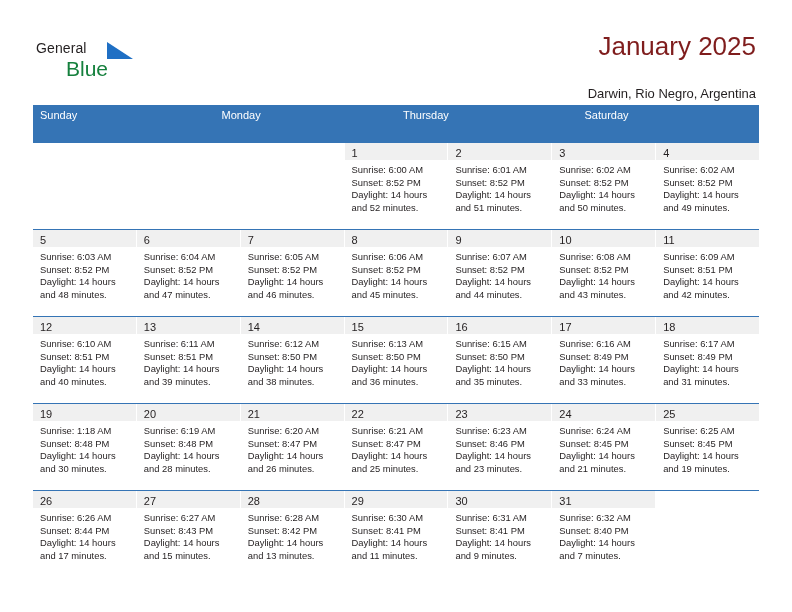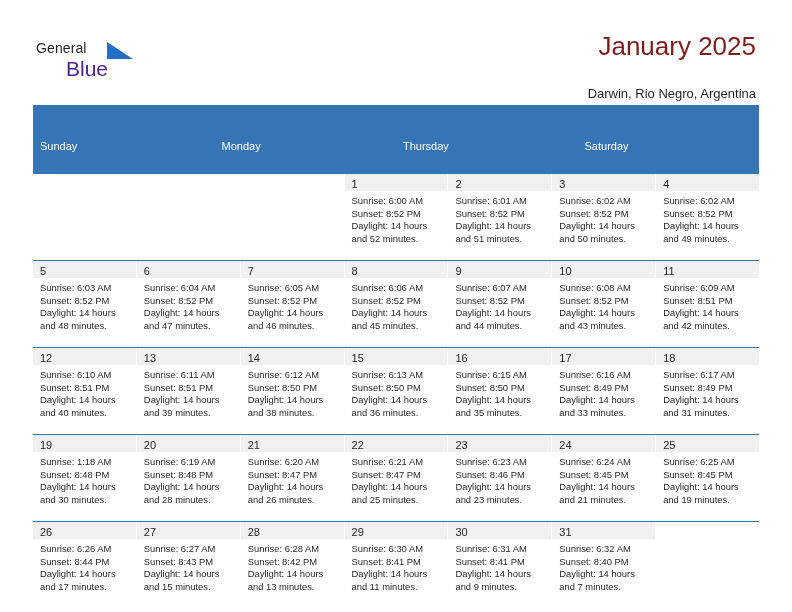--- a/index.html
+++ b/index.html
@@ -43,21 +43,21 @@
     font-size: 14px;
     letter-spacing: 0.1px;
     color: #231f20;
     line-height: 24px;
   }
   .logo-blue {
     position: absolute;
     left: 30px;
     top: 21px;
     font-size: 21px;
-    color: #4c1d95;
+    color: #15803d;
     line-height: 24px;
   }
   .logo-triangle {
     position: absolute;
     left: 71px;
     top: 6px;
     width: 0;
     height: 0;
     border-left: 26px solid #1f6fc4;
     border-top: 17px solid transparent;
@@ -97,21 +97,20 @@
     flex: 1 1 0;
     min-width: 0;
     height: 37px;
     line-height: 21px;
     color: #ffffff;
     font-size: 11px;
     padding-left: 7px;
     box-sizing: border-box;
     white-space: nowrap;
     overflow: hidden;
-    margin-top: 31px;
   }
   .week-row {
     display: flex;
     border-top: 1px solid #3574b5;
     height: 87px;
     box-sizing: border-box;
   }
   .week-row.last {
     height: 90px;
   }

